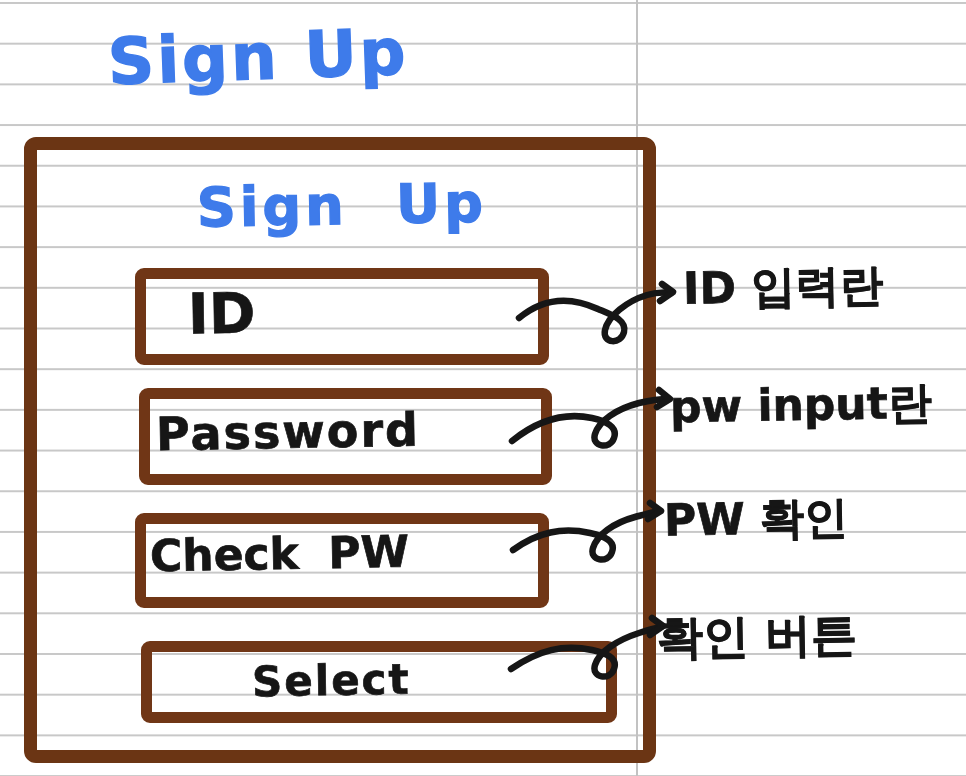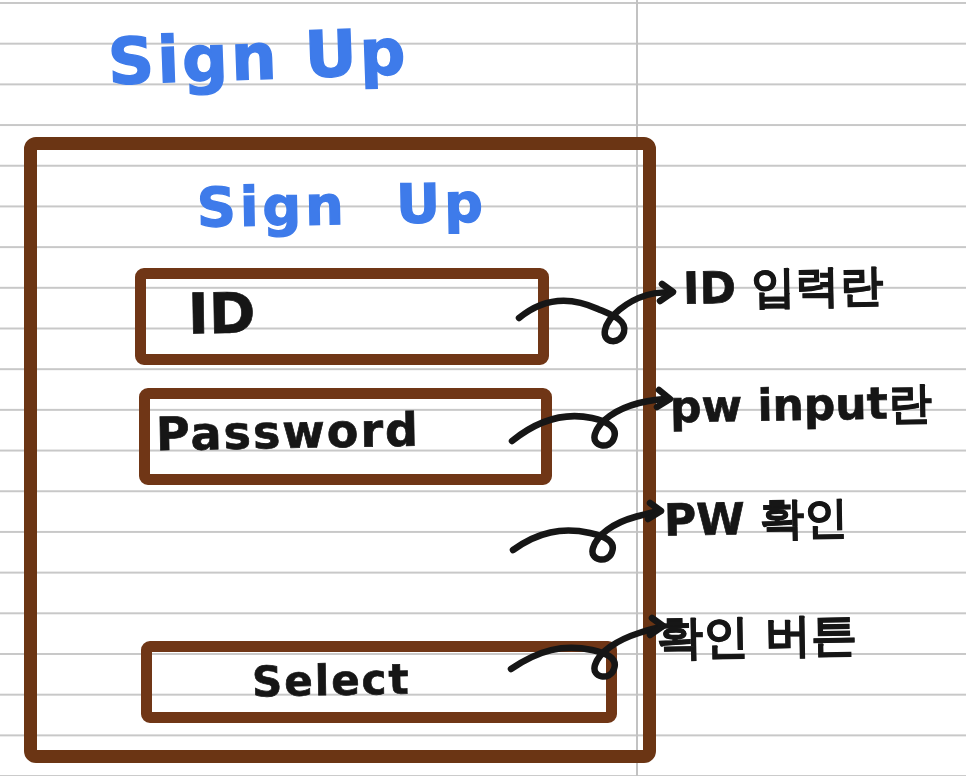--- a/index.html
+++ b/index.html
@@ -118,20 +118,23 @@
     <div class="form-heading ink-blue">Sign Up</div>
 
     <div class="sketch-box box-2">
       <span class="box-label label-2 ink-black">Password</span>
     </div>
 
     <div class="sketch-box box-1">
       <span class="box-label label-1 ink-black">ID</span>
     </div>
 
+    <div class="sketch-box box-3">
+      <span class="box-label label-3 ink-black">Check PW</span>
+    </div>
 
     <div class="sketch-box box-4">
       <span class="box-label label-4 ink-black">Select</span>
     </div>
 
   </div>
 
   <svg class="arrows-svg" viewBox="0 0 966 776">
     <path d="M519,318 C543,298 570,296 598,309 C612,315 627,320 624,332 C621,345 602,344 605,330 C608,316 627,301 647,295 C657,292 665,292 671,293"></path>
     <path d="M662,284 L673,292 L660,301"></path>

